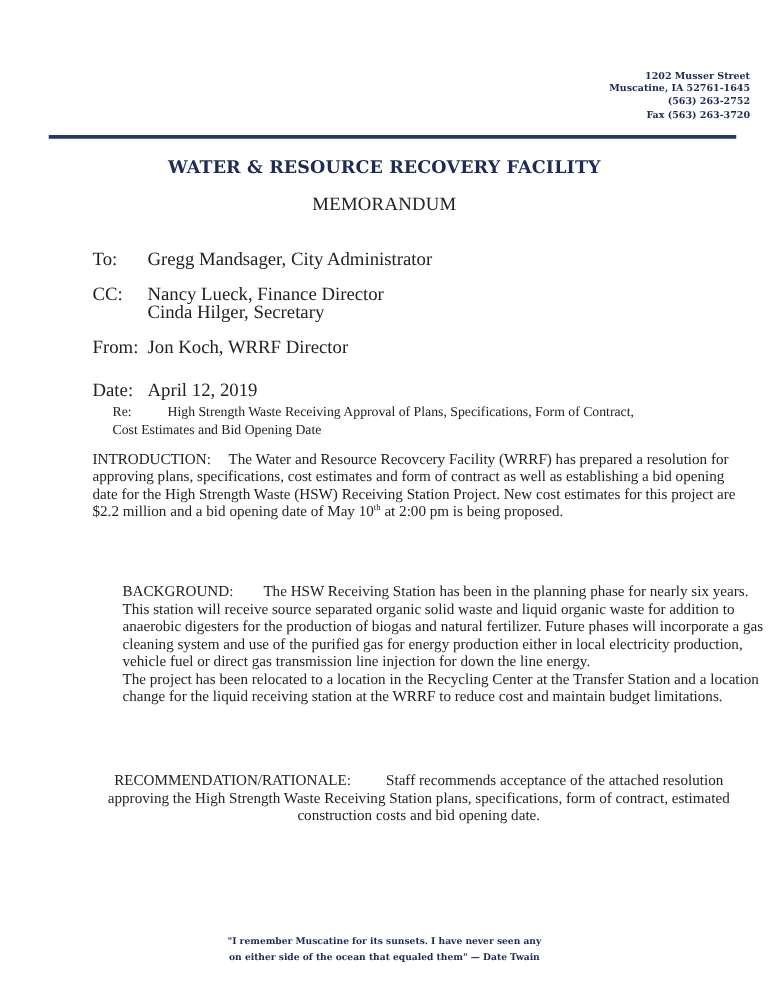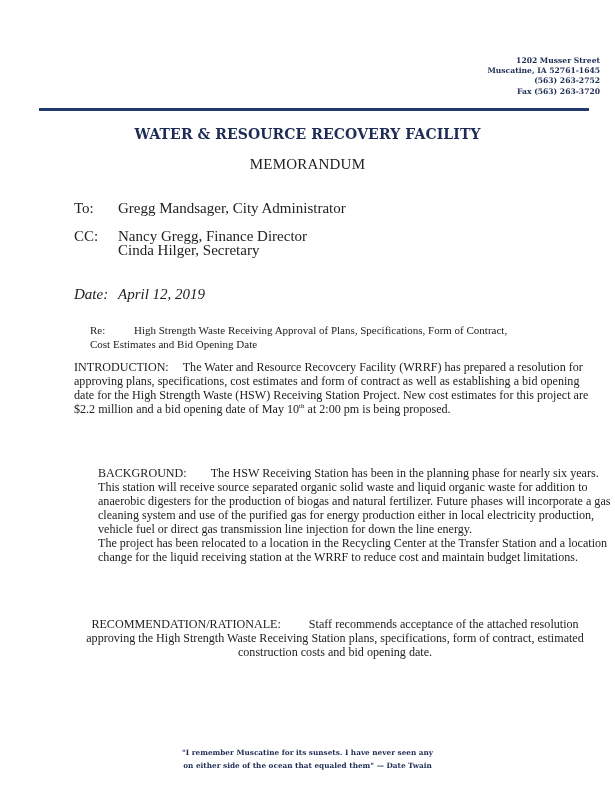--- a/index.html
+++ b/index.html
@@ -54,26 +54,29 @@
 
   <div class="facility">WATER &amp; RESOURCE RECOVERY FACILITY</div>
 
   <div class="memo-title">MEMORANDUM</div>
 
   <div class="hdr" style="top:201px;">
     <span class="lbl">To:</span><span class="val">Gregg Mandsager, City Administrator</span>
   </div>
 
   <div class="hdr" style="top:229px;">
-    <div><span class="lbl">CC:</span><span class="val">Nancy Gregg, Finance Director</span></div>
+    <div><span class="lbl">CC:</span><span class="val">Nancy Lueck, Finance Director</span></div>
     <div class="sub">Cinda Hilger, Secretary</div>
   </div>
 
+  <div class="hdr" style="top:271px;">
+    <span class="lbl">From:</span><span class="val">Jon Koch, WRRF Director</span>
+  </div>
 
-  <div class="hdr" style="top:287px;font-style:italic;">
+  <div class="hdr" style="top:306px;">
     <span class="lbl">Date:</span><span class="val">April 12, 2019</span>
   </div>
 
   <div class="re">
     <div><span class="lbl">Re:</span><span>High Strength Waste Receiving Approval of Plans, Specifications, Form of Contract,</span></div>
     <div>Cost Estimates and Bid Opening Date</div>
   </div>
 
   <div class="para" style="top:360px;">
     <span class="head">INTRODUCTION:</span><span>The Water and Resource Recovcery Facility (WRRF) has prepared a resolution for approving plans, specifications, cost estimates and form of contract as well as establishing a bid opening date for the High Strength Waste (HSW) Receiving Station Project. New cost estimates for this project are $2.2 million and a bid opening date of May 10</span><sup>th</sup><span> at 2:00 pm is being proposed.</span>

